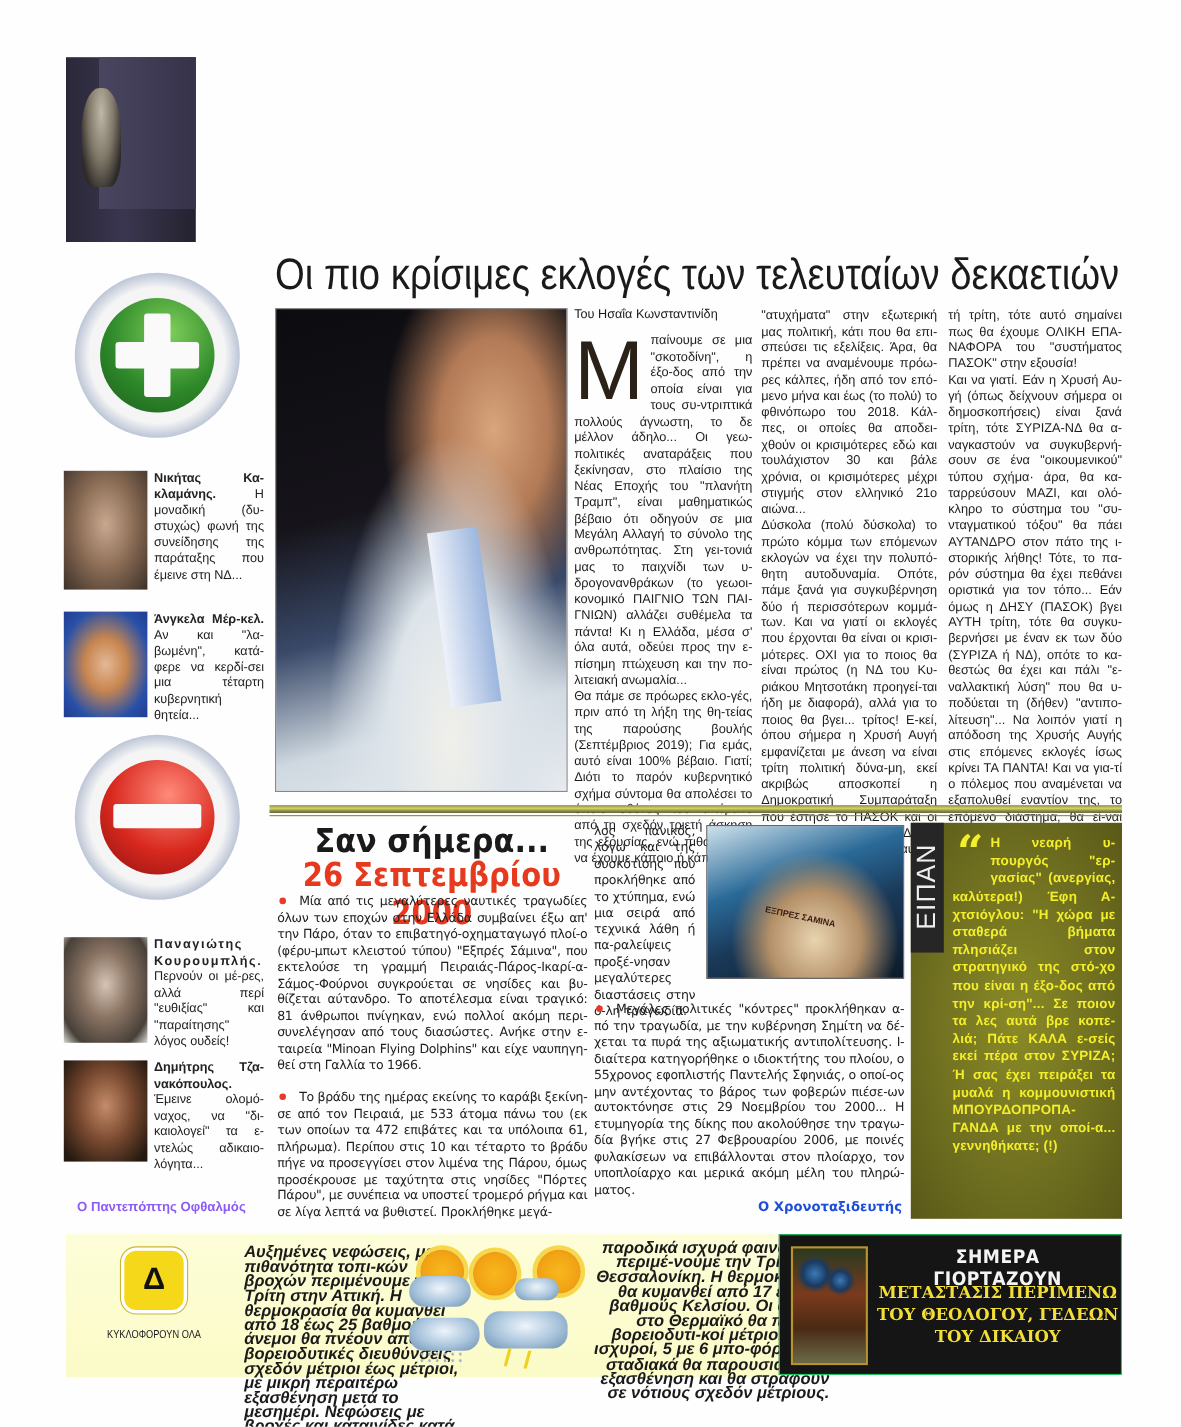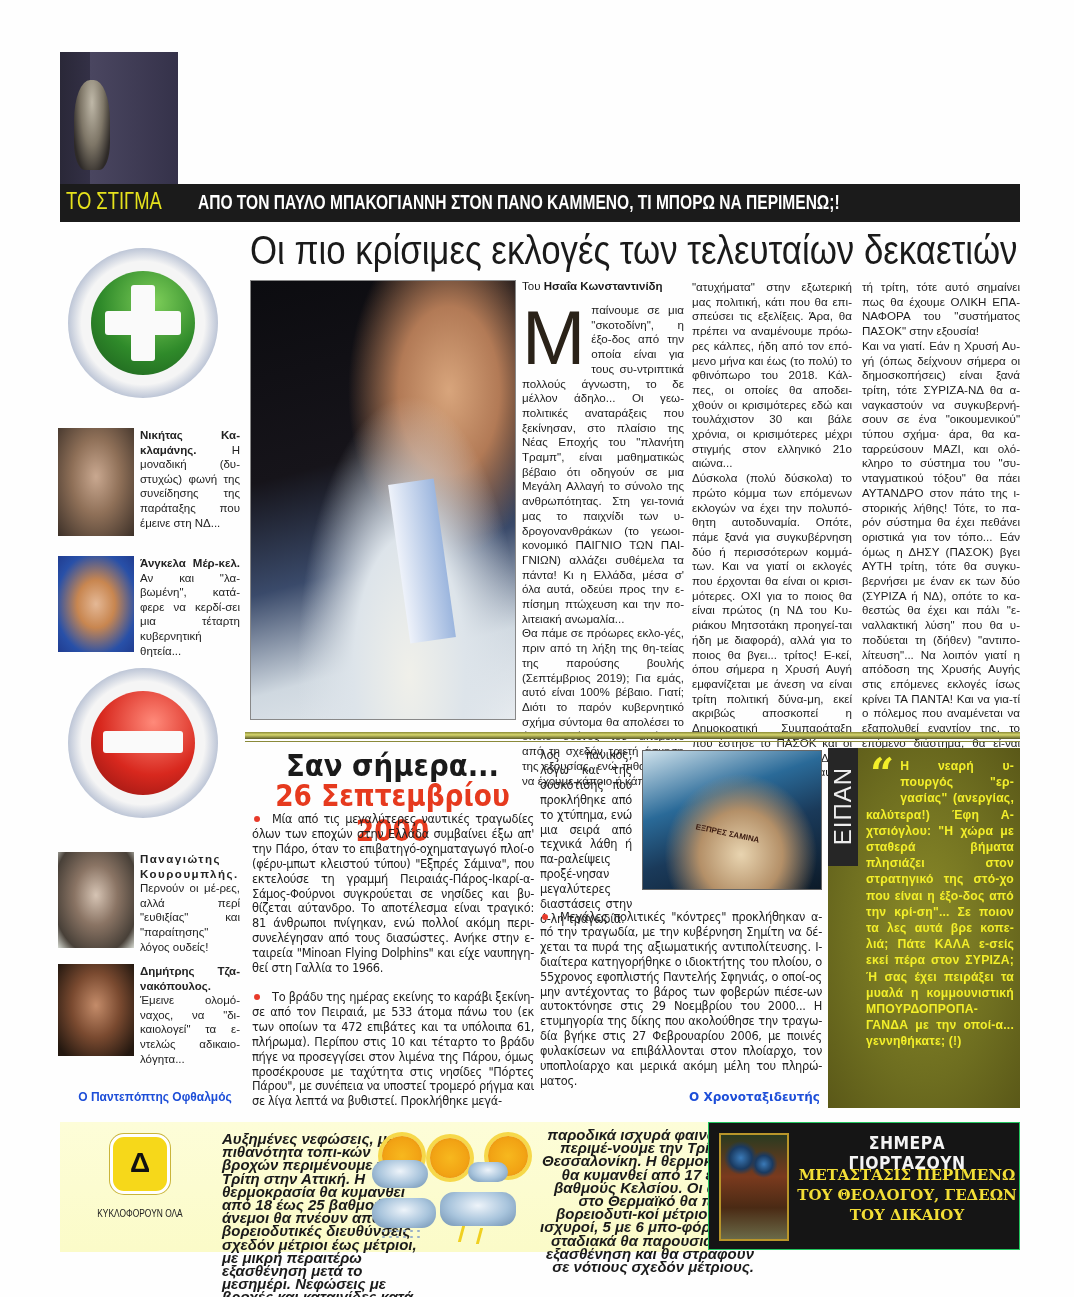--- a/index.html
+++ b/index.html
@@ -48,34 +48,34 @@
 
   .person { position: absolute; left: 58px; width: 182px; }
   .person .photo { position: absolute; left: 0; top: 0; width: 76px; height: 108px; }
   .person .text { position: absolute; left: 82px; top: 0; width: 100px; font-size: 11.5px; line-height: 14.6px; text-align: justify; color: #222; }
   .person .text b { font-weight: bold; }
   .ph-kaklamanis { background: radial-gradient(ellipse at 50% 45%, #c9a890 0%, #8f7058 45%, #3c3028 100%); }
   .ph-merkel { background: radial-gradient(ellipse at 50% 50%, #e4b896 0%, #c88650 35%, #2850a8 75%, #203c90 100%); }
   .ph-kouroumplis { background: radial-gradient(ellipse at 50% 45%, #d6c4b4 0%, #8a7464 40%, #484038 80%, #d8dcd4 100%); }
   .ph-tzanakopoulos { background: radial-gradient(ellipse at 50% 45%, #c48c6a 0%, #7a4a30 45%, #241810 90%); }
 
-  .left-sign { position: absolute; left: 70px; top: 1090px; width: 170px; font-size: 12px; font-weight: bold; text-align: center; color: #1d4ed8; }
+  .left-sign { position: absolute; left: 70px; top: 1090px; width: 170px; font-size: 12px; font-weight: bold; text-align: left; color: #8b5cf6; }
 
   
   .main-photo { position: absolute; left: 250px; top: 280px; width: 266px; height: 440px; border: 1px solid #888;
     background:
       radial-gradient(ellipse at 60% 90%, #f0f0ea 0%, #dde4ea 25%, transparent 50%),
       radial-gradient(ellipse at 75% 25%, #d8a57c 0%, #b27a56 18%, transparent 36%),
       linear-gradient(165deg, #0c0c10 0%, #16141a 40%, #3a4a6a 62%, #cfd8e0 82%, #e8ecf0 100%); }
   .main-photo .ballot { position: absolute; left: 148px; top: 200px; width: 46px; height: 160px;
     background: linear-gradient(90deg, #eef2fa, #9cb6de); transform: rotate(-8deg); }
 
   
   .byline { position: absolute; left: 522px; top: 280px; font-size: 11.5px; color: #1a1a1a; }
-  .byline b { font-weight: bold; }
+  .byline b { font-weight: normal; }
   .col { position: absolute; font-size: 11.6px; line-height: 14.7px; text-align: justify; color: #1c1c1c; hyphens: manual; }
   .col p { margin: 0; }
   .col-a { left: 522px; top: 303px; width: 162px; }
   .col-b { left: 692px; top: 280px; width: 160px; }
   .col-c { left: 862px; top: 280px; width: 158px; }
   .dropcap { float: left; font-size: 76px; line-height: 62px; font-weight: normal; margin: 4px 6px 0 0;
     color: #2a2218; font-family: "Liberation Sans", sans-serif; }
 
   
   .divider { position: absolute; left: 245px; top: 732px; width: 775px; height: 7px;
@@ -146,24 +146,20 @@
 </head>
 <body>
 
 <div class="page">
 
   <div class="masthead">
     <div class="mast-photo">
       <div class="door"></div>
       <div class="figure"></div>
     </div>
-    <div class="mast-bar">
-      <div class="mast-stigma">ΤΟ ΣΤΙΓΜΑ</div>
-      <div class="mast-sub">ΑΠΟ ΤΟΝ ΠΑΥΛΟ ΜΠΑΚΟΓΙΑΝΝΗ ΣΤΟΝ ΠΑΝΟ ΚΑΜΜΕΝΟ, ΤΙ ΜΠΟΡΩ ΝΑ ΠΕΡΙΜΕΝΩ;!</div>
-    </div>
   </div>
 
   <div class="headline">Οι πιο κρίσιμες εκλογές των τελευταίων δεκαετιών</div>
 
   <div class="badge badge-plus">
     <div class="inner">
       <div class="plus-h"></div>
       <div class="plus-v"></div>
     </div>
   </div>

